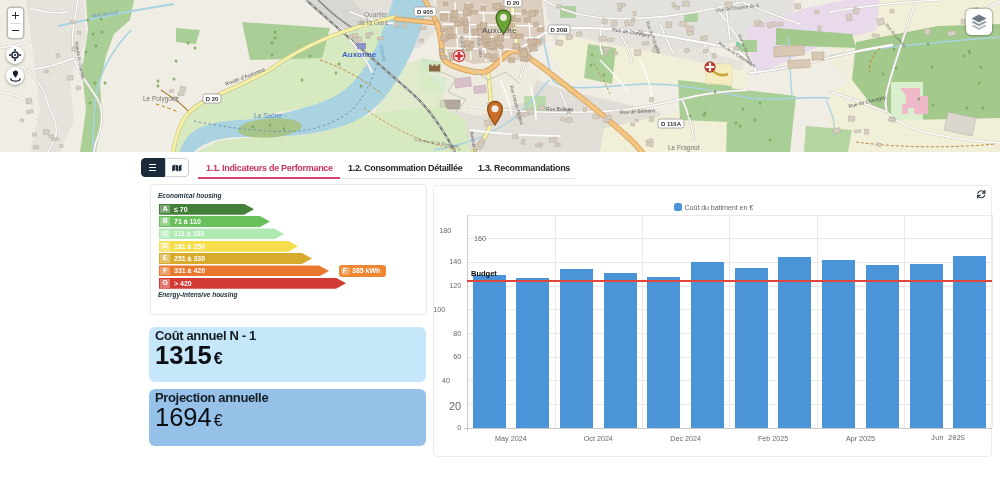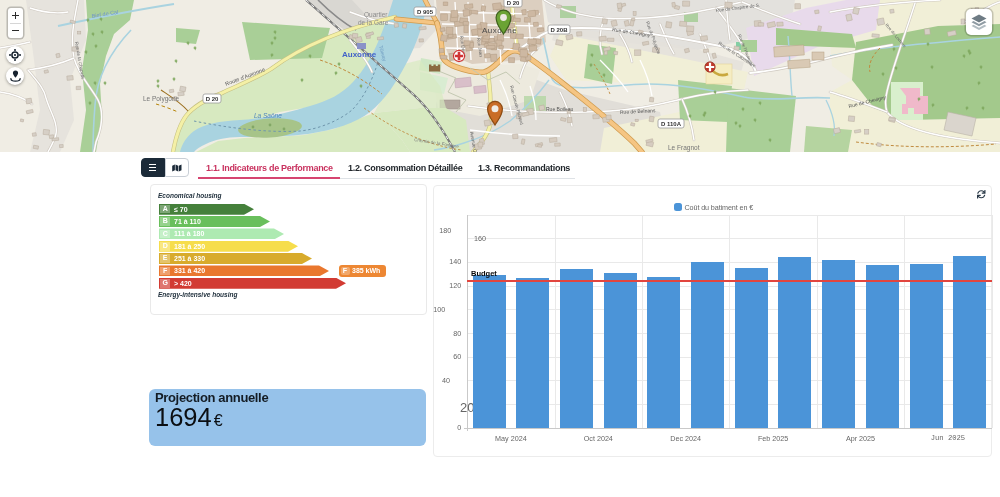--- a/index.html
+++ b/index.html
@@ -583,20 +583,24 @@
         <div class="abs" style="left:15px;top:2px;color:#fff;font-size:7px;font-weight:bold;">&gt; 420</div>
       </div>
   </div>
   <div class="abs" style="left:158px;top:290.8px;font-size:6.5px;font-weight:bold;font-style:italic;color:#1d2d3a;">Energy-intensive housing</div>
 
   <div class="abs" style="left:339px;top:265.3px;width:47px;height:11.4px;background:#ed8733;border-radius:3px;">
     <div class="abs" style="left:1.5px;top:1.5px;width:9px;height:8.4px;background:rgba(255,255,255,0.28);border-radius:2px;color:#fff;font-size:7px;font-weight:bold;text-align:center;line-height:8.4px;">F</div>
     <div class="abs" style="left:13px;top:2.2px;color:#fff;font-size:7px;font-weight:bold;">385 kWh</div>
   </div>
 
+  <div class="abs" style="left:149px;top:327.4px;width:276.5px;height:54.3px;background:#c6e7fa;border-radius:6px;">
+    <div class="abs" style="left:6px;top:0.2px;font-size:13px;letter-spacing:-0.35px;font-weight:bold;color:#141c24;">Coût annuel N - 1</div>
+    <div class="abs" style="left:6px;top:15.6px;font-size:25.5px;line-height:1;font-weight:bold;color:#0b0e12;">1315<span style="font-size:16px;margin-left:2px;">€</span></div>
+  </div>
   <div class="abs" style="left:149px;top:389.4px;width:276.5px;height:56.9px;background:#96c2ea;border-radius:6px;">
     <div class="abs" style="left:6px;top:0.2px;font-size:13px;letter-spacing:-0.35px;font-weight:bold;color:#141c24;">Projection annuelle</div>
     <div class="abs" style="left:6px;top:15.6px;font-size:25.5px;line-height:1;font-weight:normal;color:#0b0e12;">1694<span style="font-size:16px;margin-left:2px;">€</span></div>
   </div>
 
   <div class="abs" style="left:433px;top:185px;width:559px;height:272px;background:#fff;border:1px solid #ececec;border-radius:4px;"></div>
   <div id="chart">
   <div class="abs" style="left:467.2px;top:214.5px;width:524.4px;height:1px;background:#e9e9e9;"></div>
   <div class="abs" style="left:467.2px;top:238.2px;width:524.4px;height:1px;background:#e9e9e9;"></div>
   <div class="abs" style="left:467.2px;top:261.9px;width:524.4px;height:1px;background:#e9e9e9;"></div>
@@ -616,21 +620,21 @@
   <div class="abs" style="left:467.2px;top:214.5px;width:1px;height:216.3px;background:#c9c9c9;"></div>
   <div class="abs" style="left:464.2px;top:427.8px;width:527.4px;height:1px;background:#c9c9c9;"></div>
   <div class="abs" style="left:433.2px;top:210.0px;width:18px;text-align:right;font-size:7.2px;color:#666;margin-top:16px;">180</div>
   <div class="abs" style="left:426px;top:233.7px;width:28px;text-align:right;font-size:7.2px;color:#666;margin-left:32px;">160</div>
   <div class="abs" style="left:433.2px;top:257.4px;width:28px;text-align:right;font-size:7.2px;color:#666;">140</div>
   <div class="abs" style="left:433.2px;top:281.1px;width:28px;text-align:right;font-size:7.2px;color:#666;">120</div>
   <div class="abs" style="left:433.2px;top:304.8px;width:28px;font-size:7.2px;color:#666;">100</div>
   <div class="abs" style="left:433.2px;top:328.5px;width:28px;text-align:right;font-size:7.2px;color:#666;">80</div>
   <div class="abs" style="left:433.2px;top:352.2px;width:28px;text-align:right;font-size:7.2px;color:#666;">60</div>
   <div class="abs" style="left:410px;top:375.9px;width:40px;text-align:right;font-size:7.2px;color:#666;">40</div>
-  <div class="abs" style="left:433.2px;top:399.6px;width:28px;text-align:center;font-size:13px;color:#666;margin-left:20px;">20</div>
+  <div class="abs" style="left:433.2px;top:399.6px;width:28px;text-align:right;font-size:11px;color:#666;">20</div>
   <div class="abs" style="left:433.2px;top:423.3px;width:28px;text-align:right;font-size:7.2px;color:#666;">0</div>
   <div class="abs" style="left:472.5px;top:275.0px;width:33px;height:152.8px;background:#4b94d8;"></div>
   <div class="abs" style="left:516.2px;top:277.7px;width:33px;height:150.1px;background:#4b94d8;"></div>
   <div class="abs" style="left:559.9px;top:268.5px;width:33px;height:159.3px;background:#4b94d8;"></div>
   <div class="abs" style="left:603.6px;top:272.8px;width:33px;height:155.0px;background:#4b94d8;"></div>
   <div class="abs" style="left:647.3px;top:276.6px;width:33px;height:151.2px;background:#4b94d8;"></div>
   <div class="abs" style="left:691.0px;top:262.0px;width:33px;height:165.8px;background:#4b94d8;"></div>
   <div class="abs" style="left:734.7px;top:268.0px;width:33px;height:159.8px;background:#4b94d8;"></div>
   <div class="abs" style="left:778.4px;top:256.6px;width:33px;height:171.2px;background:#4b94d8;"></div>
   <div class="abs" style="left:822.1px;top:260.4px;width:33px;height:167.4px;background:#4b94d8;"></div>

